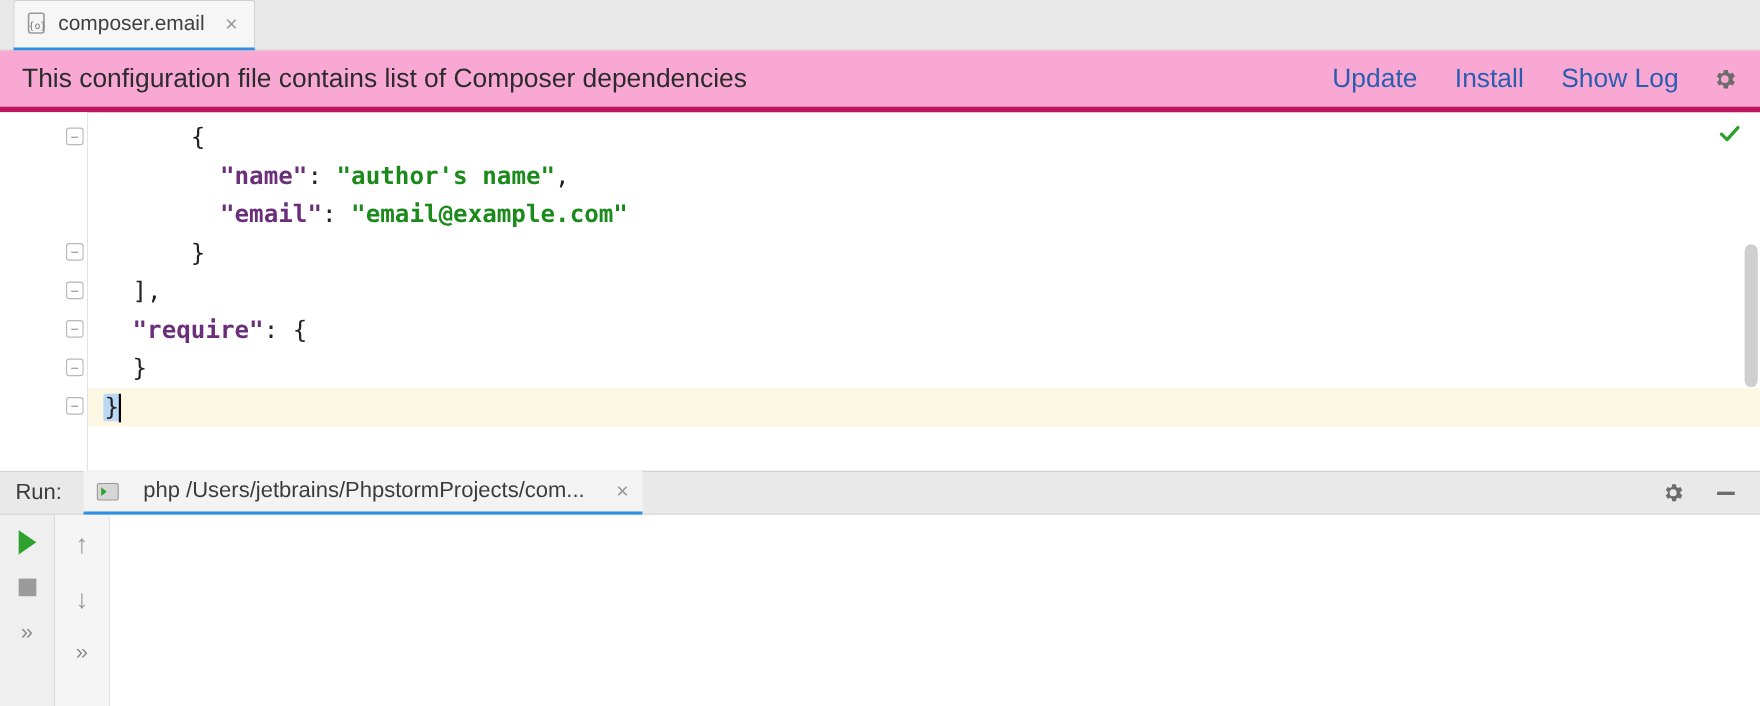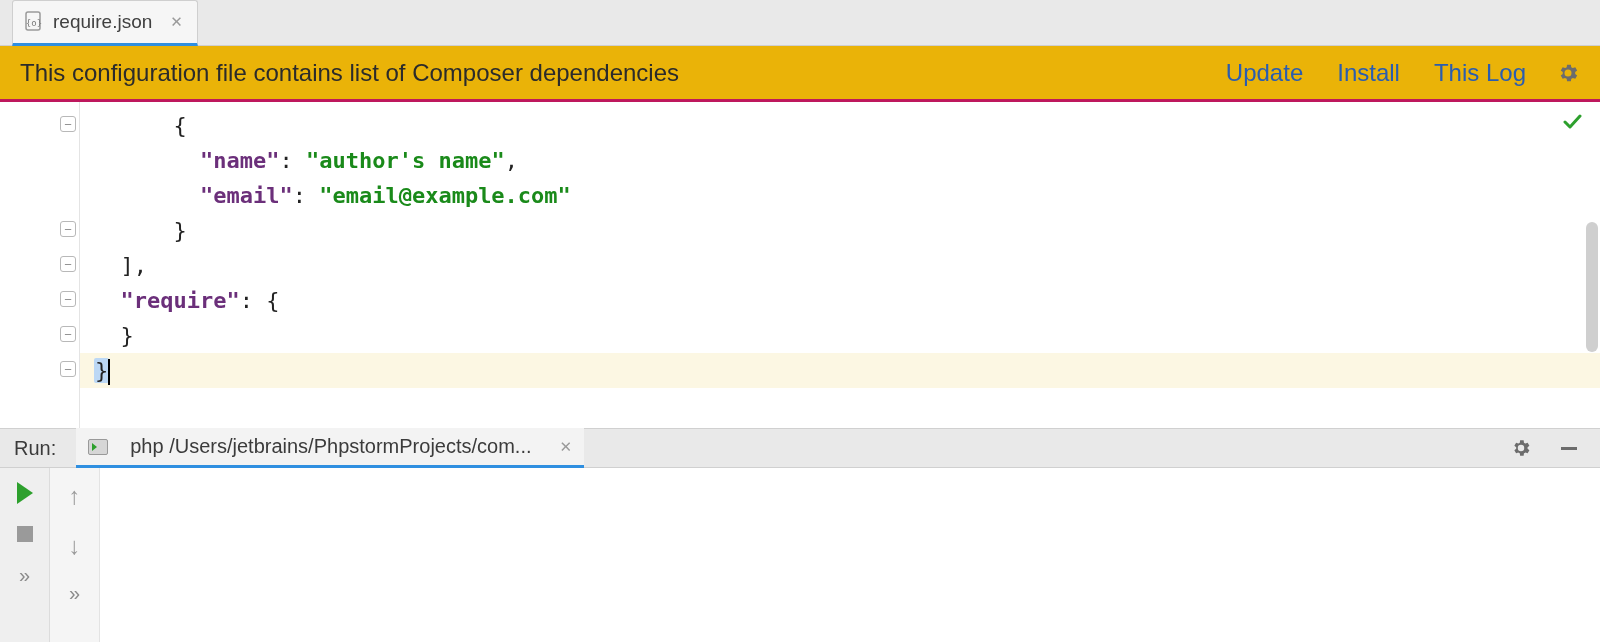--- a/index.html
+++ b/index.html
@@ -37,22 +37,22 @@
   .tab .close-x {
     margin-left: 10px;
     color: #9a9a9a;
     font-size: 15px;
     cursor: pointer;
   }
 
   
   .infobar {
     height: 56px;
-    background: #eab308;
-    border-bottom: 3px solid #be185d;
+    background: #f9a8d4;
+    border-bottom: 5px solid #be185d;
     display: flex;
     align-items: center;
     padding: 0 20px;
     font-size: 24px;
     color: #2b2b2b;
   }
   .infobar .spacer { flex: 1; }
   .infobar .link {
     color: #2a5db0;
     margin-left: 34px;
@@ -211,31 +211,31 @@
 <body>
 
 <div class="tabbar">
   <div class="tab">
     <span class="json-icon">
       <svg width="22" height="22" viewBox="0 0 22 22">
         <rect x="3" y="1" width="14" height="18" rx="2" fill="none" stroke="#9a9a9a" stroke-width="1.5"></rect>
         <text x="11" y="15" text-anchor="middle" font-size="9" fill="#7a7a7a" font-family="monospace">{o}</text>
       </svg>
     </span>
-    <span>require.json</span>
+    <span>composer.email</span>
     <span class="close-x">✕</span>
   </div>
 </div>
 
 <div class="infobar">
   <span>This configuration file contains list of Composer dependencies</span>
   <span class="spacer"></span>
   <span class="link">Update</span>
   <span class="link">Install</span>
-  <span class="link">This Log</span>
+  <span class="link">Show Log</span>
   <span class="gear">
     <svg width="24" height="24" viewBox="0 0 24 24" fill="#6c6c6c">
         <path d="M19.14 12.94a7.07 7.07 0 000-1.88l2.03-1.58-1.92-3.32-2.39.96a7.03 7.03 0 00-1.62-.94l-.36-2.54h-3.84l-.36 2.54c-.58.24-1.12.55-1.62.94l-2.39-.96-1.92 3.32 2.03 1.58a7.07 7.07 0 000 1.88l-2.03 1.58 1.92 3.32 2.39-.96c.5.39 1.04.7 1.62.94l.36 2.54h3.84l.36-2.54c.58-.24 1.12-.55 1.62-.94l2.39.96 1.92-3.32-2.03-1.58zM12 15.5A3.5 3.5 0 1112 8.5a3.5 3.5 0 010 7z"></path>
       </svg>
   </span>
 </div>
 
 <div class="editor-wrap">
   <div class="gutter" id="gutter">
       <div class="fold-marker" style="top: 14px;">−</div>

